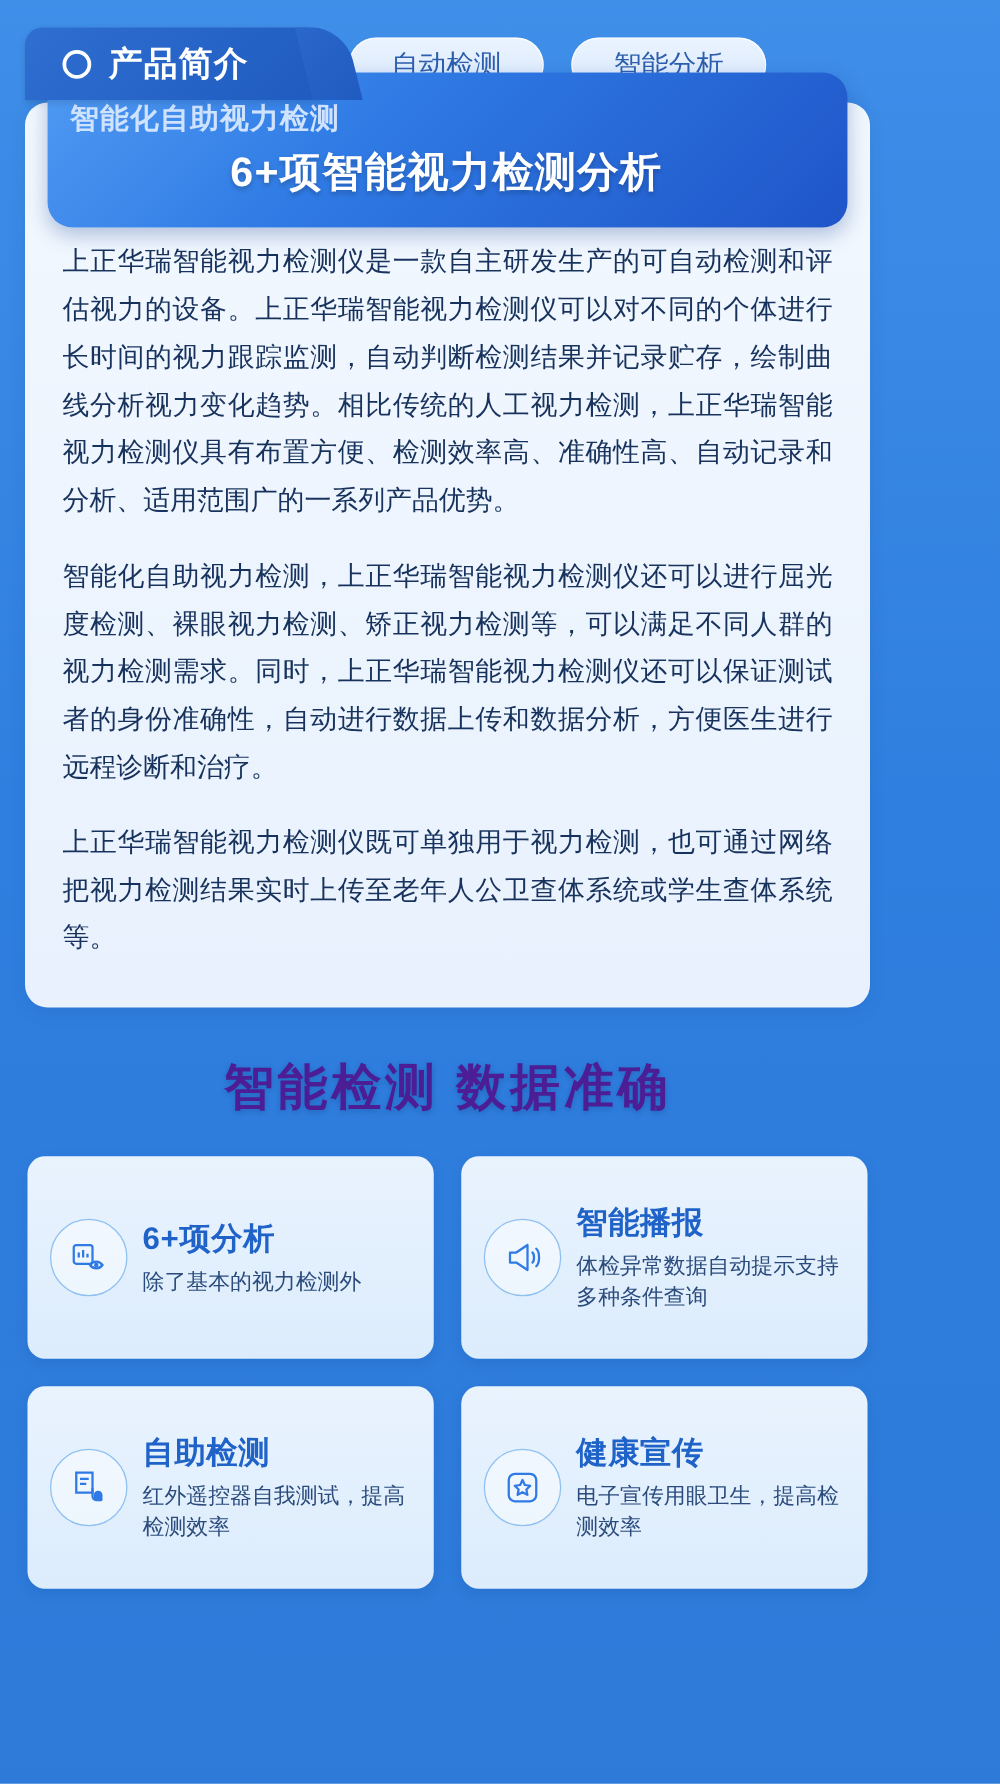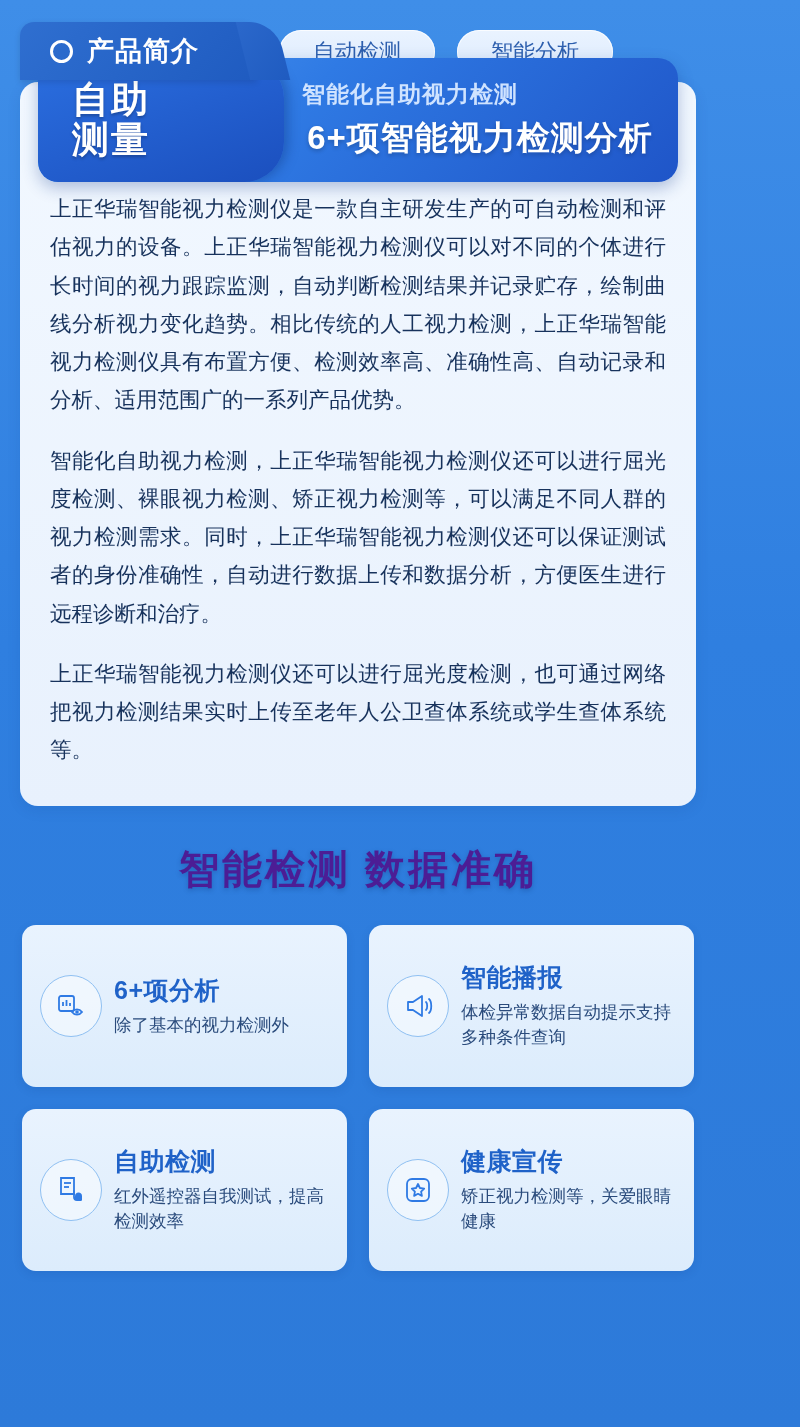--- a/index.html
+++ b/index.html
@@ -236,33 +236,29 @@
         <span>自动检测</span>
       </div>
       <div class="tab-ghost">
         <span>智能分析</span>
       </div>
     </div>
 
     <div class="white-card">
 
       <div class="banner">
-        <div class="left">
-          <div class="l1">自助</div>
-          <div class="l2">测量</div>
-        </div>
         <div class="right">
           <div class="sub">智能化自助视力检测</div>
           <div class="main">6+项智能视力检测分析</div>
         </div>
       </div>
 
       <p class="para">上正华瑞智能视力检测仪是一款自主研发生产的可自动检测和评估视力的设备。上正华瑞智能视力检测仪可以对不同的个体进行长时间的视力跟踪监测，自动判断检测结果并记录贮存，绘制曲线分析视力变化趋势。相比传统的人工视力检测，上正华瑞智能视力检测仪具有布置方便、检测效率高、准确性高、自动记录和分析、适用范围广的一系列产品优势。</p>
       <p class="para">智能化自助视力检测，上正华瑞智能视力检测仪还可以进行屈光度检测、裸眼视力检测、矫正视力检测等，可以满足不同人群的视力检测需求。同时，上正华瑞智能视力检测仪还可以保证测试者的身份准确性，自动进行数据上传和数据分析，方便医生进行远程诊断和治疗。</p>
-      <p class="para">上正华瑞智能视力检测仪还可以进行屈光度检测，也可通过网络把视力检测结果实时上传至老年人公卫查体系统或学生查体系统等。</p>
+      <p class="para">上正华瑞智能视力检测仪既可单独用于视力检测，也可通过网络把视力检测结果实时上传至老年人公卫查体系统或学生查体系统等。</p>
 
     </div>
   </div>
 
   <div class="features">
     <h2>智能检测  数据准确</h2>
 
     <div class="grid">
 
       <div class="card">
@@ -314,20 +310,20 @@
 
       <div class="card">
         <div class="icon-wrap">
           <svg width="32" height="32" viewBox="0 0 32 32" fill="none" stroke="#2f7ae4" stroke-width="1.8">
             <rect x="5" y="5" width="22" height="22" rx="5"></rect>
             <path d="M16 10l1.9 4 4.3.6-3.1 3 .8 4.3-3.9-2.1-3.9 2.1.8-4.3-3.1-3 4.3-.6z" stroke-linejoin="round"></path>
           </svg>
         </div>
         <div class="txt">
           <div class="c-title">健康宣传</div>
-          <div class="c-desc">矫正视力检测等，关爱眼睛健康</div>
+          <div class="c-desc">电子宣传用眼卫生，提高检测效率</div>
         </div>
       </div>
 
     </div>
   </div>
 
 </div>
 
 </body></html>

